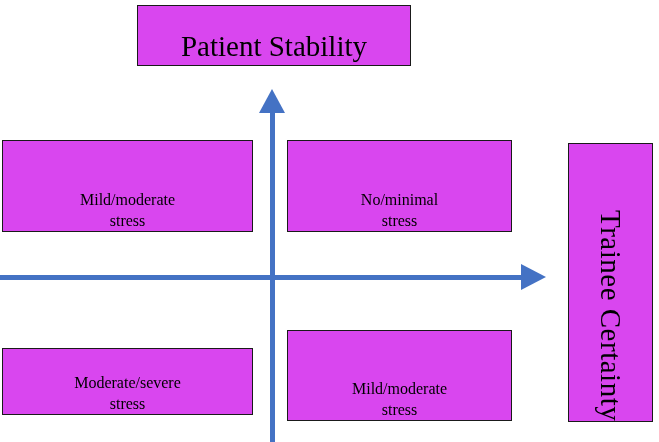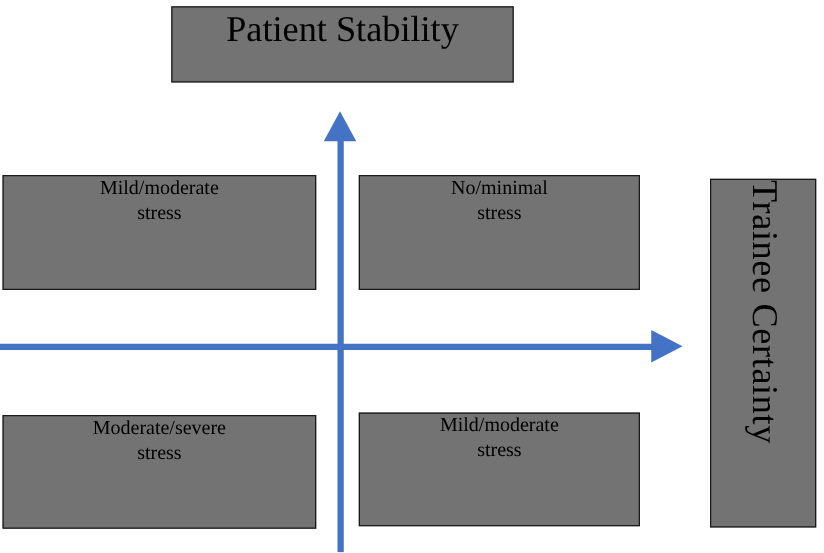--- a/index.html
+++ b/index.html
@@ -52,23 +52,23 @@
     border-left: 13px solid transparent;
     border-right: 13px solid transparent;
     border-bottom: 24px solid #4472C4;
   }
 
   
   .box {
     position: absolute;
     box-sizing: border-box;
     border: 1.6px solid #1a1a1a;
-    background: #737373;
+    background: #d946ef;
     display: flex;
-    align-items: flex-start;
+    align-items: flex-end;
     justify-content: center;
     text-align: center;
     line-height: 1.28;
   }
 
   #title-box {
     left: 137px;
     top: 5px;
     width: 274px;
     height: 61px;
@@ -86,23 +86,23 @@
     height: 92px;
   }
   #quadrant-top-right {
     left: 287px;
     top: 140px;
     width: 225px;
     height: 92px;
   }
   #quadrant-bottom-left {
     left: 2px;
-    top: 332px;
+    top: 348px;
     width: 251px;
-    height: 91px;
+    height: 67px;
   }
   #quadrant-bottom-right {
     left: 287px;
     top: 330px;
     width: 225px;
     height: 91px;
   }
 
   #y-axis-label-box {
     left: 568px;

